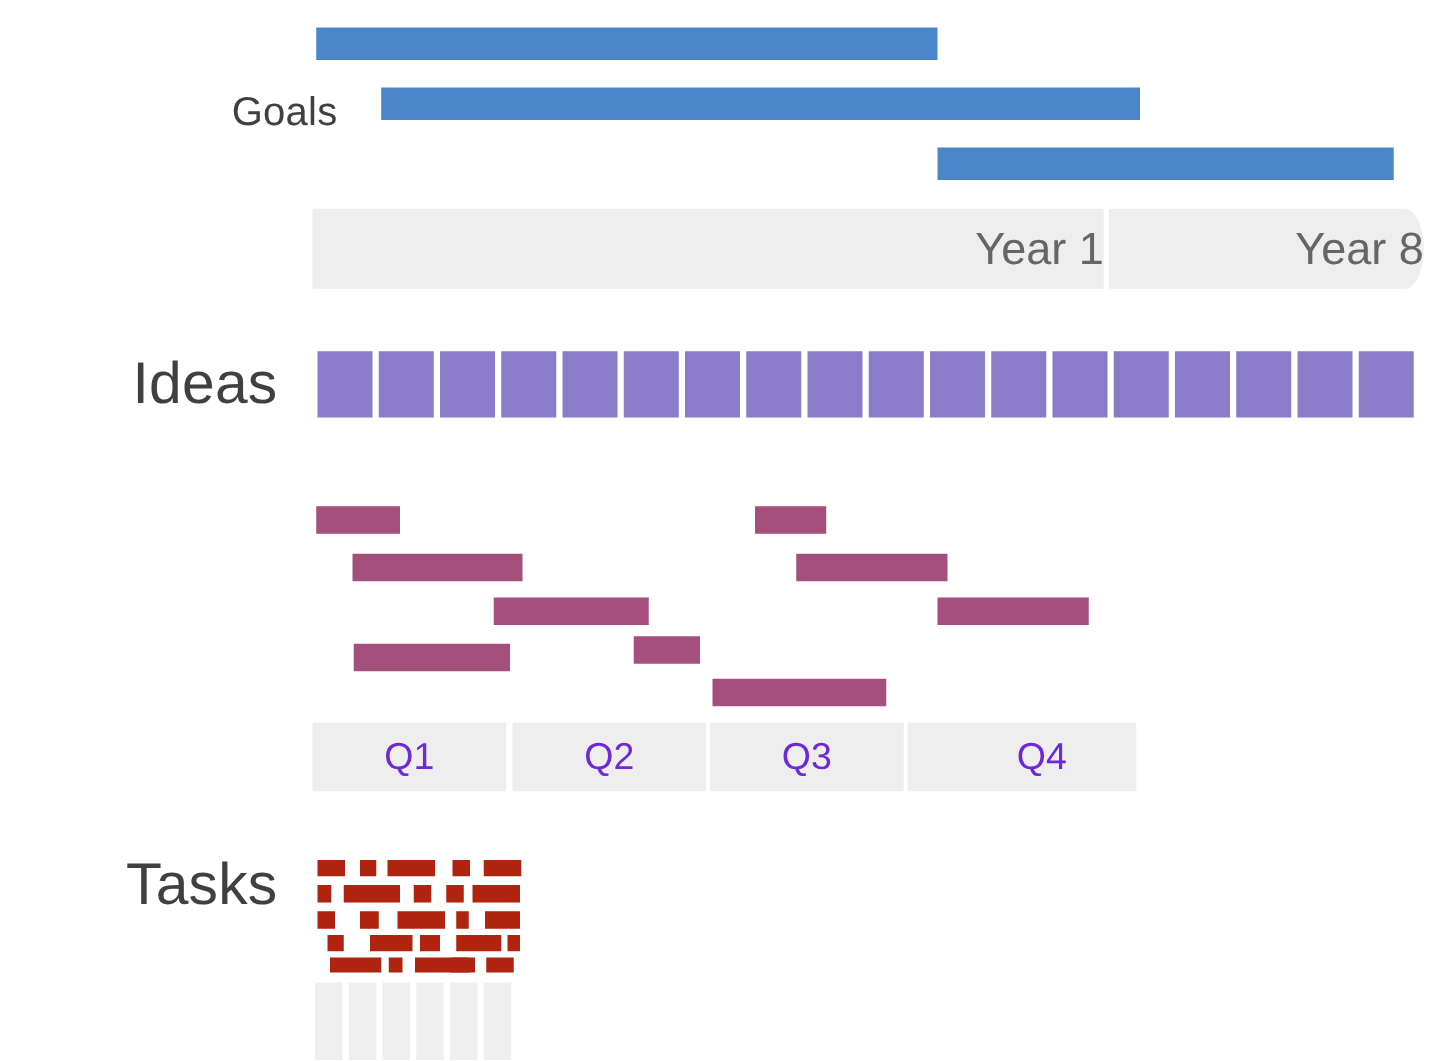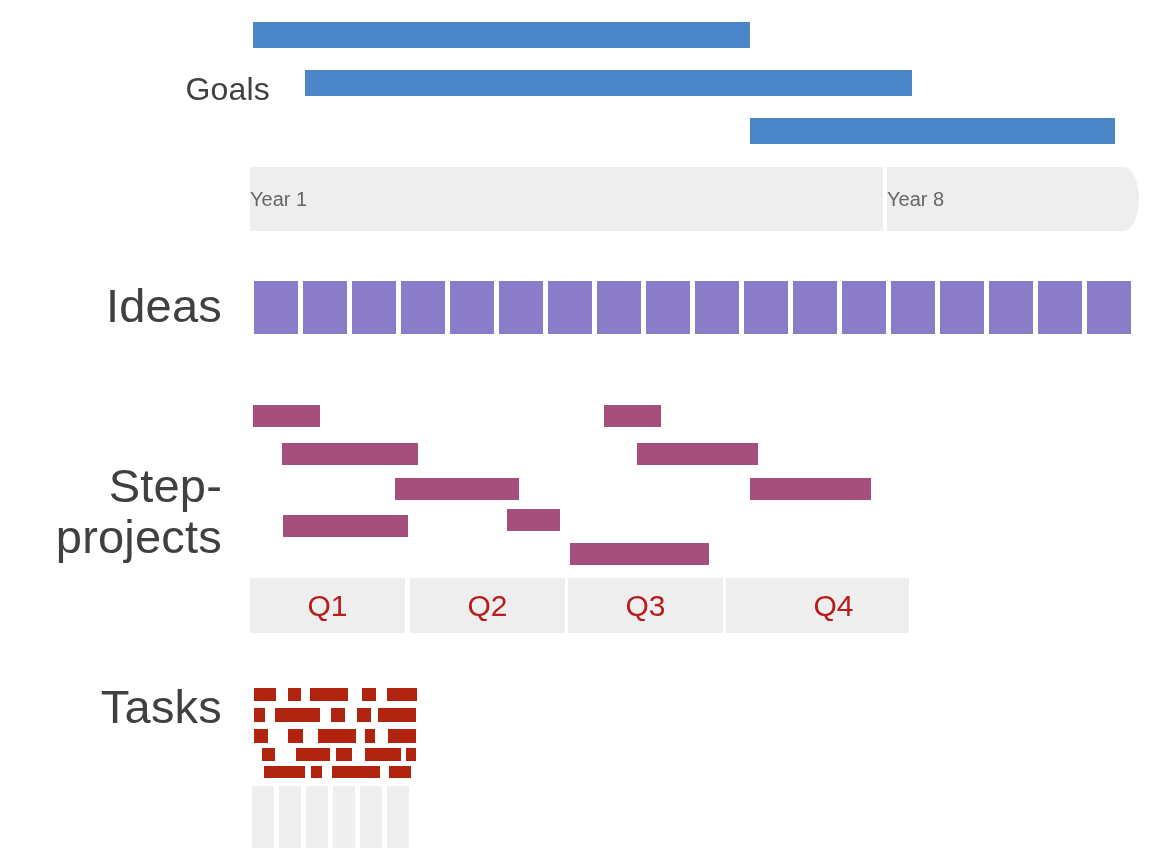--- a/index.html
+++ b/index.html
@@ -56,43 +56,43 @@
 
   
   .goal-bar { background: #4a86c8; }
 
   
   .year-band {
     position: absolute;
     background: #eeeeee;
     display: flex;
     align-items: center;
-    justify-content: flex-start;
+    justify-content: flex-end;
     color: #666666;
-    font-size: 20px;
+    font-size: 36px;
     box-sizing: border-box;
   }
   #year-2 {
     border-radius: 0 26px 26px 0 / 0 55px 55px 0;
   }
 
   
   .idea-tile { background: #8a7cc8; }
 
   
   .step-bar { background: #a54f7d; }
 
   
   .quarter-cell {
     position: absolute;
     background: #eeeeee;
     display: flex;
     align-items: center;
     justify-content: center;
-    color: #b91c1c;
+    color: #6d28d9;
     font-size: 30px;
   }
 
   
   .task-mark { background: #b0230f; }
 
   
   .task-col { background: #efefef; }
 
   
@@ -143,22 +143,20 @@
       <div class="bar idea-tile" style="left: 744px; top: 281px; width: 44px; height: 53px;"></div>
       <div class="bar idea-tile" style="left: 793px; top: 281px; width: 44px; height: 53px;"></div>
       <div class="bar idea-tile" style="left: 842px; top: 281px; width: 44px; height: 53px;"></div>
       <div class="bar idea-tile" style="left: 891px; top: 281px; width: 44px; height: 53px;"></div>
       <div class="bar idea-tile" style="left: 940px; top: 281px; width: 44px; height: 53px;"></div>
       <div class="bar idea-tile" style="left: 989px; top: 281px; width: 44px; height: 53px;"></div>
       <div class="bar idea-tile" style="left: 1038px; top: 281px; width: 44px; height: 53px;"></div>
       <div class="bar idea-tile" style="left: 1087px; top: 281px; width: 44px; height: 53px;"></div>
     </div>
 
-  <div id="label-stepprojects" class="row-label">Step-
-projects</div>
 
   <div id="step-bars">
       <div class="bar step-bar" style="left: 253px; top: 405px; width: 67px; height: 22px;"></div>
       <div class="bar step-bar" style="left: 604px; top: 405px; width: 57px; height: 22px;"></div>
       <div class="bar step-bar" style="left: 282px; top: 443px; width: 136px; height: 22px;"></div>
       <div class="bar step-bar" style="left: 637px; top: 443px; width: 121px; height: 22px;"></div>
       <div class="bar step-bar" style="left: 395px; top: 478px; width: 124px; height: 22px;"></div>
       <div class="bar step-bar" style="left: 750px; top: 478px; width: 121px; height: 22px;"></div>
       <div class="bar step-bar" style="left: 283px; top: 515px; width: 125px; height: 22px;"></div>
       <div class="bar step-bar" style="left: 507px; top: 509px; width: 53px; height: 22px;"></div>

